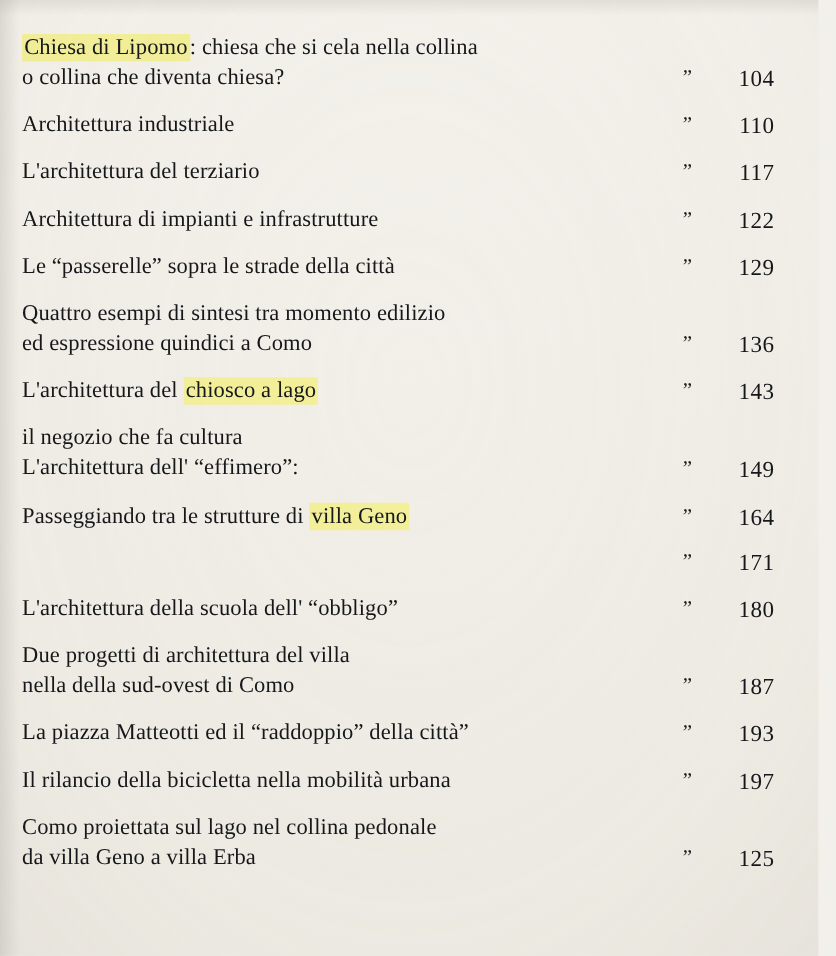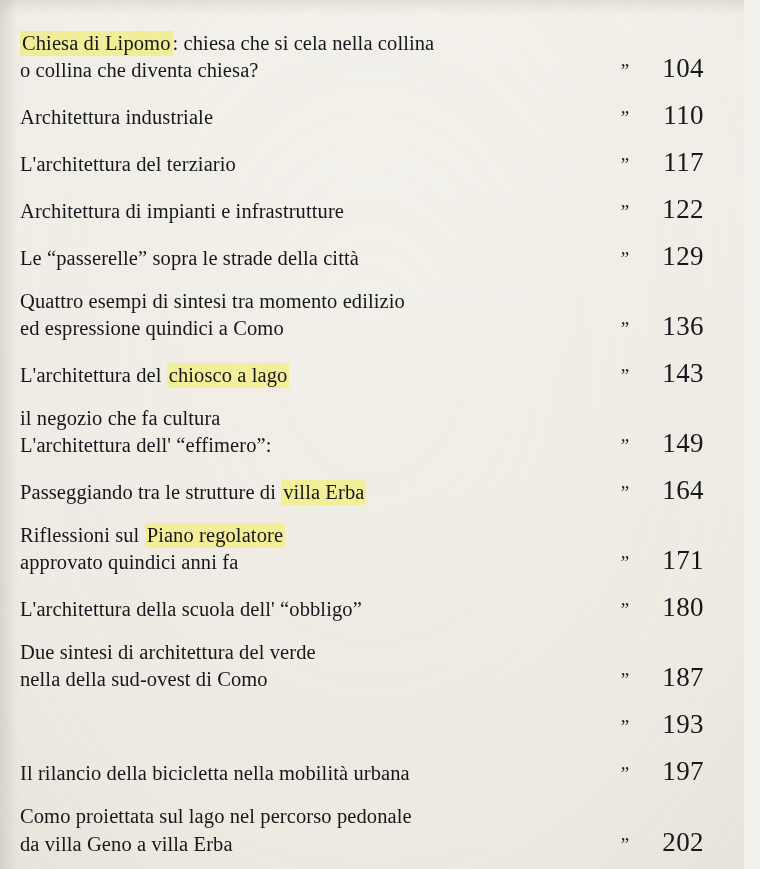--- a/index.html
+++ b/index.html
@@ -53,21 +53,21 @@
     width: 34px;
     text-align: center;
     font-size: 19px;
     color: #1b1b1d;
     transform: translateY(-2px);
   }
   .entry .pageno {
     flex: 0 0 auto;
     width: 62px;
     text-align: right;
-    font-size: 27px;
+    font-size: 21px;
     color: #16171a;
     letter-spacing: 0.4px;
   }
   mark.hl {
     background: #f4f09a;
     color: inherit;
     padding: 1px 2px 2px 2px;
     border-radius: 1px;
     box-decoration-break: clone;
     -webkit-box-decoration-break: clone;
@@ -164,71 +164,70 @@
         <div class="title">
           <span class="ln"><span>il negozio che fa cultura</span></span>
           <span class="ln"><span>L'architettura dell' “effimero”:</span></span>
         </div>
         <div class="spacer"></div>
         <div class="ditto">”</div>
         <div class="pageno">149</div>
       </div>
       <div class="entry">
         <div class="title">
-          <span class="ln"><span>Passeggiando tra le strutture di </span><mark class="hl">villa Erba</mark></span>
+          <span class="ln"><span>Passeggiando tra le strutture di </span><mark class="hl">villa Geno</mark></span>
         </div>
         <div class="spacer"></div>
         <div class="ditto">”</div>
         <div class="pageno">164</div>
       </div>
       <div class="entry">
-        <div class="title">
-          <span class="ln"><span>Riflessioni sul </span><mark class="hl">Piano regolatore</mark></span>
-          <span class="ln"><span>approvato quindici anni fa</span></span>
-        </div>
         <div class="spacer"></div>
         <div class="ditto">”</div>
         <div class="pageno">171</div>
       </div>
       <div class="entry">
         <div class="title">
           <span class="ln"><span>L'architettura della scuola dell' “obbligo”</span></span>
         </div>
         <div class="spacer"></div>
         <div class="ditto">”</div>
         <div class="pageno">180</div>
       </div>
       <div class="entry">
         <div class="title">
-          <span class="ln"><span>Due sintesi di architettura del verde</span></span>
+          <span class="ln"><span>Due progetti di architettura del villa</span></span>
           <span class="ln"><span>nella della sud-ovest di Como</span></span>
         </div>
         <div class="spacer"></div>
         <div class="ditto">”</div>
         <div class="pageno">187</div>
       </div>
       <div class="entry">
+        <div class="title">
+          <span class="ln"><span>La piazza Matteotti ed il “raddoppio” della città”</span></span>
+        </div>
         <div class="spacer"></div>
         <div class="ditto">”</div>
         <div class="pageno">193</div>
       </div>
       <div class="entry">
         <div class="title">
           <span class="ln"><span>Il rilancio della bicicletta nella mobilità urbana</span></span>
         </div>
         <div class="spacer"></div>
         <div class="ditto">”</div>
         <div class="pageno">197</div>
       </div>
       <div class="entry">
         <div class="title">
-          <span class="ln"><span>Como proiettata sul lago nel percorso pedonale</span></span>
+          <span class="ln"><span>Como proiettata sul lago nel collina pedonale</span></span>
           <span class="ln"><span>da villa Geno a villa Erba</span></span>
         </div>
         <div class="spacer"></div>
         <div class="ditto">”</div>
-        <div class="pageno">202</div>
+        <div class="pageno">125</div>
       </div>
     </div>
   <div class="edge-left"></div>
   <div class="edge-top"></div>
   <div class="grain"></div>
 </div>
 
 </body></html>

